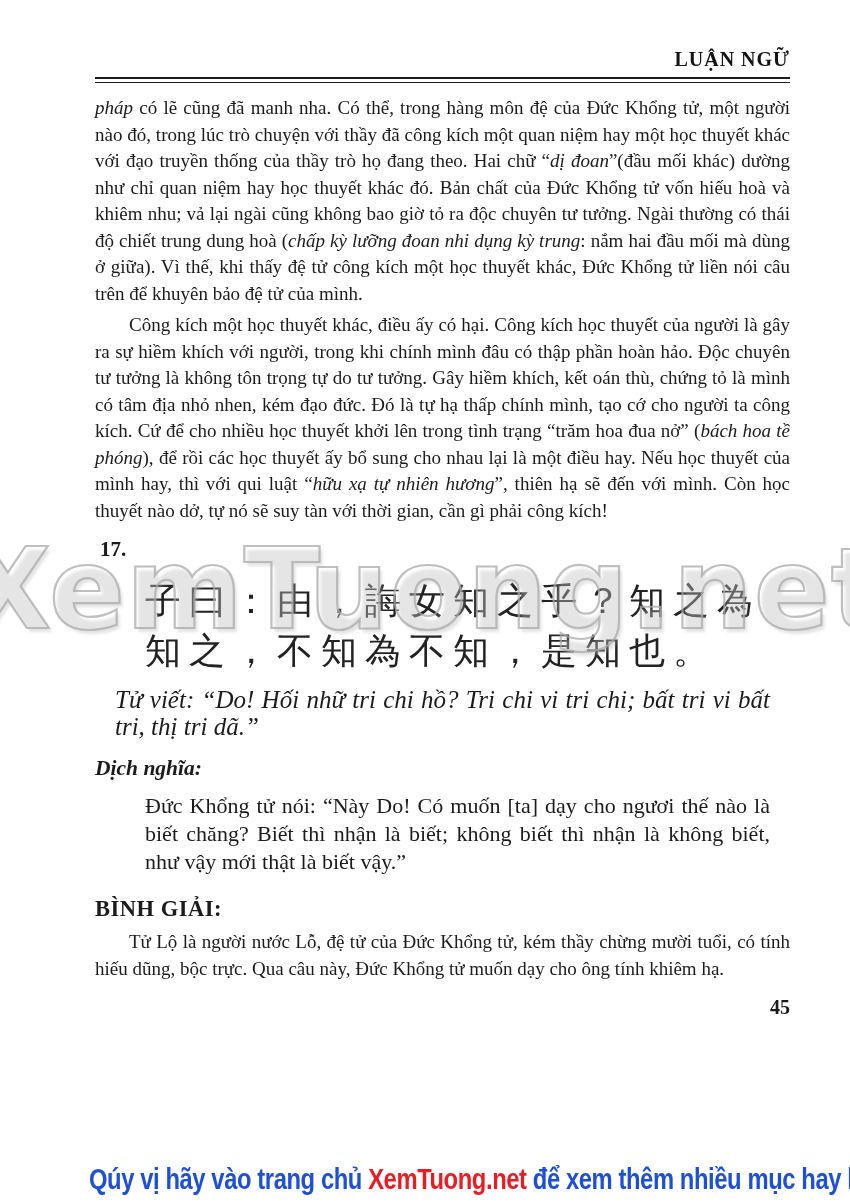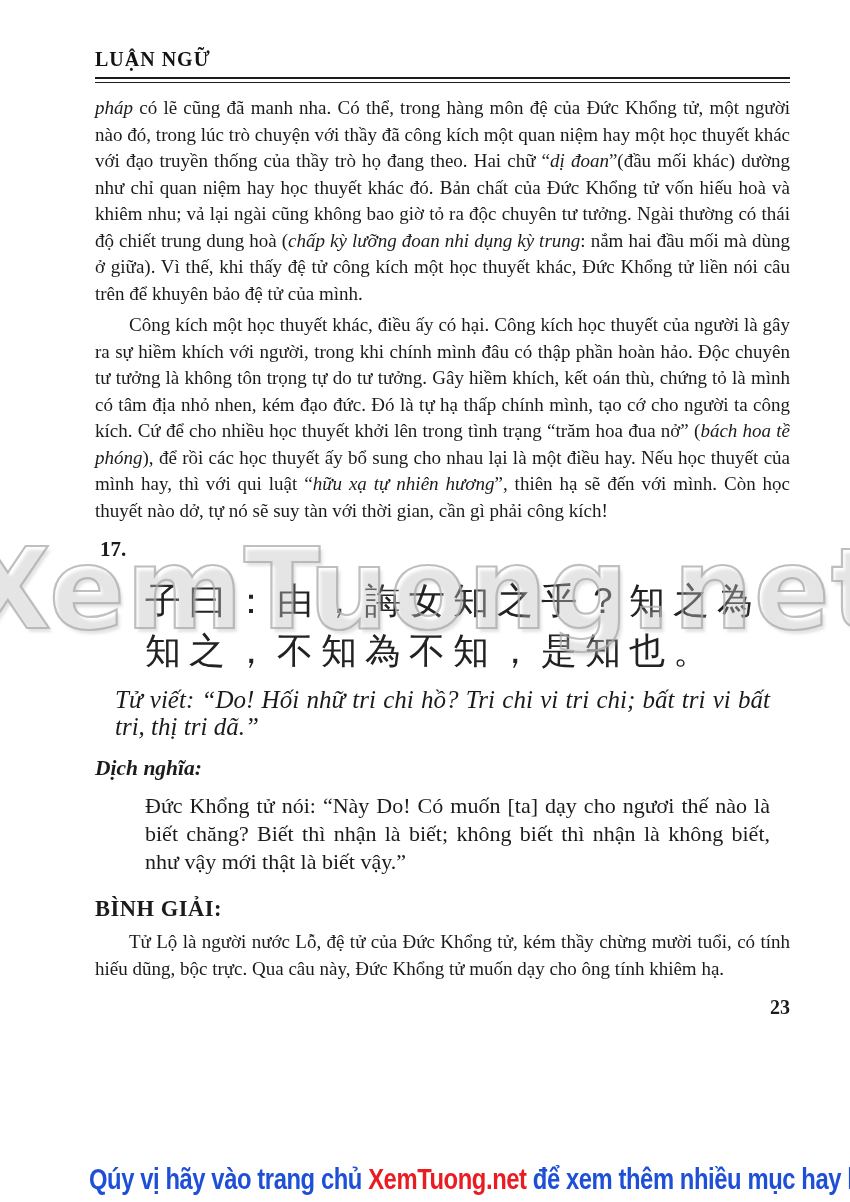--- a/index.html
+++ b/index.html
@@ -10,21 +10,21 @@
     overflow:hidden;
     font-family:"Liberation Serif","DejaVu Serif",serif;
     color:#1b1b1b;
   }
   .content{
     position:relative;
     padding:46px 60px 0 95px;
     z-index:1;
   }
   .running-head{
-    text-align:left;
+    text-align:right;
     font-weight:bold;
     font-size:20px;
     letter-spacing:1px;
     color:#141414;
     line-height:26px;
   }
   .double-rule{
     margin-top:5px;
     height:3px;
     border-top:2.5px solid #1c1c1c;
@@ -146,21 +146,21 @@
 
     <div class="dich-nghia">Dịch nghĩa:</div>
 
     <div class="translation">Đức Khổng tử nói: “Này Do! Có muốn [ta] dạy cho ngươi thế nào là biết chăng? Biết thì nhận là biết; không biết thì nhận là không biết, như vậy mới thật là biết vậy.”</div>
 
     <div class="binh-giai">BÌNH GIẢI:</div>
 
 
     <p class="body ind bg-p2">Tử Lộ là người nước Lỗ, đệ tử của Đức Khổng tử, kém thầy chừng mười tuổi, có tính hiếu dũng, bộc trực. Qua câu này, Đức Khổng tử muốn dạy cho ông tính khiêm hạ.</p>
 
-    <div class="page-number">23</div>
+    <div class="page-number">45</div>
 
   </div>
 
   <div class="footer">
     <div class="footer-inner">
       <span class="footer-prefix" style="color: rgb(29, 79, 215);">Qúy vị hãy vào trang chủ </span><span class="footer-brand" style="color: rgb(234, 28, 35);">XemTuong.net</span><span class="footer-suffix" style="color: rgb(29, 79, 215);"> để xem thêm nhiều mục hay khác</span>
     </div>
   </div>
 
 </div>

